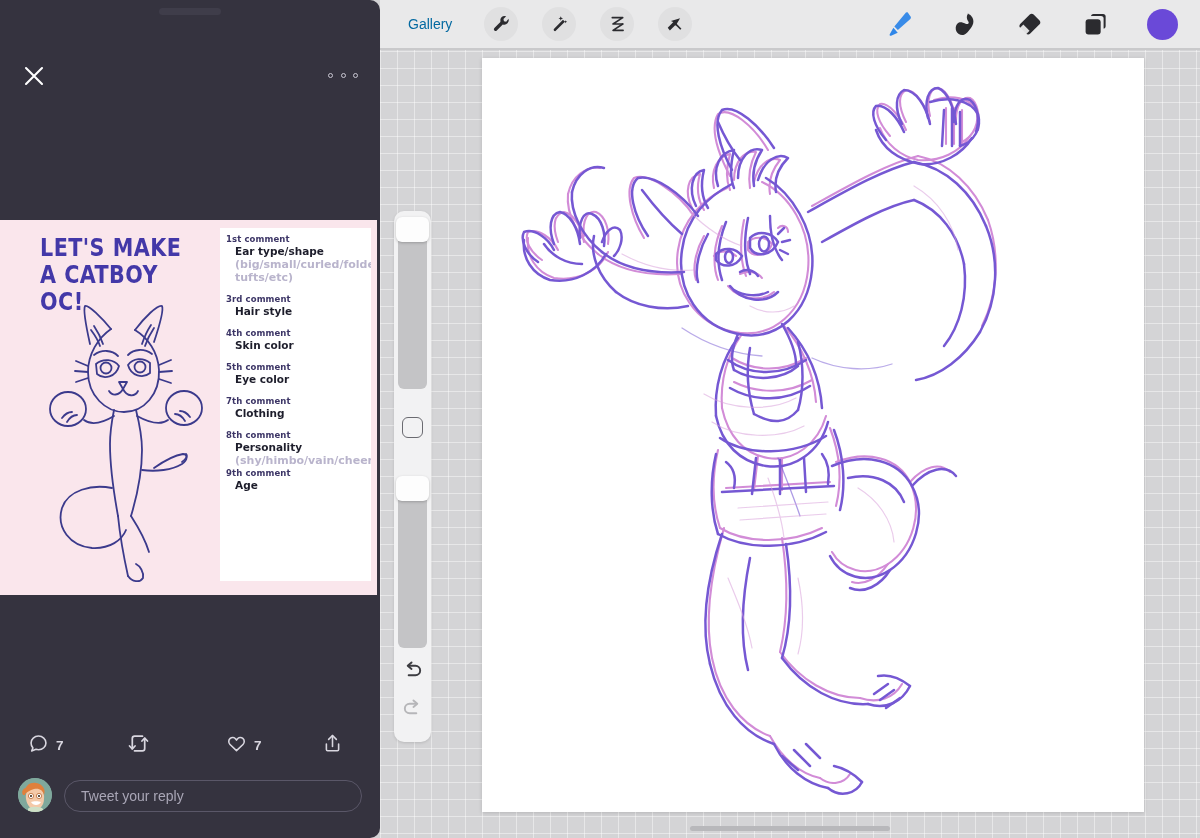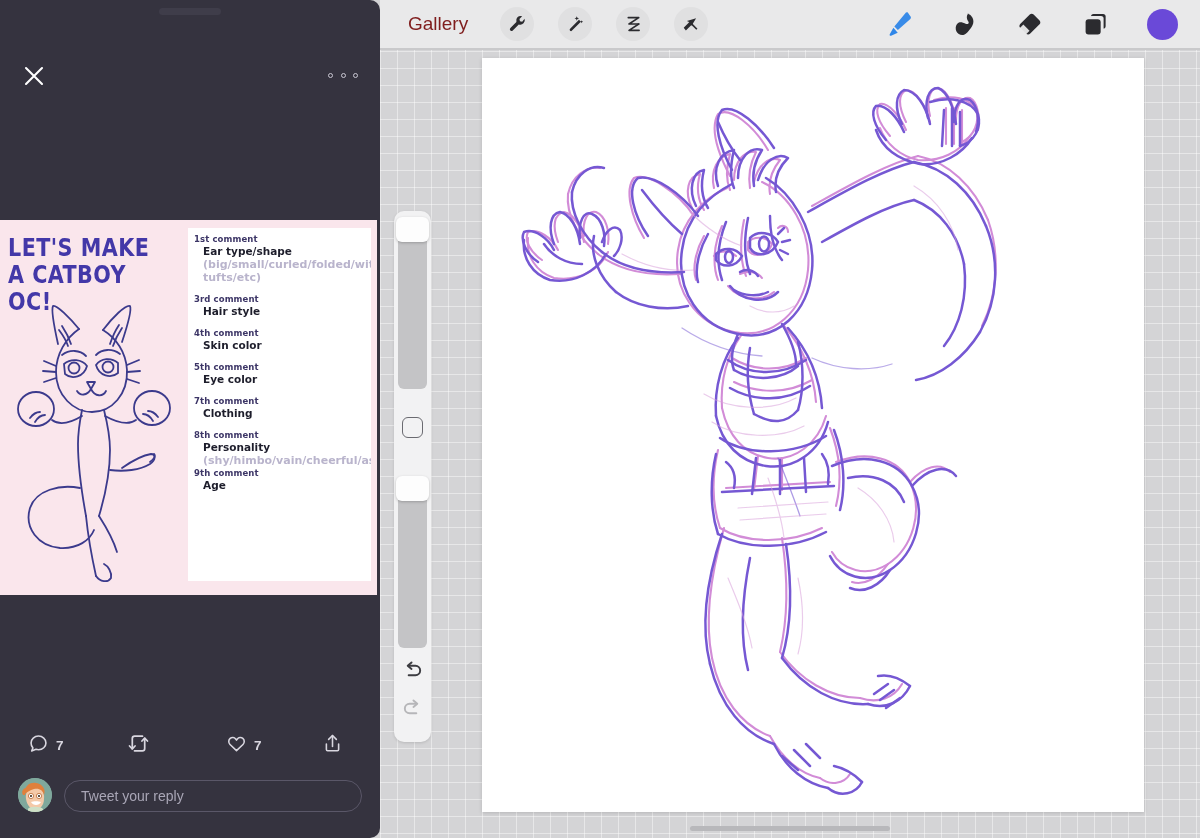--- a/index.html
+++ b/index.html
@@ -36,21 +36,21 @@
     width:5px; height:5px; border-radius:50%;
     border:1.4px solid #c9c7d2; display:block;
   }
 
   
   #tweet-image-card{
     position:absolute; left:0; top:220px; width:377px; height:375px;
     background:#fae6ec; overflow:hidden; display:flex;
   }
   #card-left{
-    width:188px; height:100%; position:relative; flex:0 0 188px;
+    width:188px; height:100%; position:relative; flex:0 0 188px;margin-left:32px;
   }
   #card-title{
     position:absolute; left:8px; top:14px; width:175px;
     font-family:"DejaVu Sans", sans-serif;
     font-weight:bold; font-size:25px; line-height:27px;
     letter-spacing:0.5px; color:#4338a8; text-transform:uppercase;
     font-stretch:condensed;
     transform:scaleX(0.92); transform-origin:left top;
   }
   #cat-sketch{ position:absolute; left:4px; top:78px; width:182px; height:290px; }
@@ -115,21 +115,21 @@
       linear-gradient(to right, rgba(255,255,255,.45) 1px, transparent 1px),
       linear-gradient(to bottom, rgba(255,255,255,.45) 1px, transparent 1px);
     background-size:17px 17px;
     overflow:hidden;
   }
   #pc-toolbar{
     position:absolute; left:0; top:0; width:820px; height:48px;
     background:#e9e9ea; display:flex; align-items:center;
   }
   #gallery-btn{
-    margin-left:28px; font-size:19px; color:#7f1d1d;
+    margin-left:28px; font-size:14px; color:#0369a1;
     font-family:"Liberation Sans", sans-serif; cursor:pointer;
   }
   .tool-circ{
     width:34px; height:34px; border-radius:50%;
     background:#e0e0e1; display:flex; align-items:center; justify-content:center;
     cursor:pointer;
   }
   #left-tools{ display:flex; gap:24px; margin-left:32px; }
   #right-tools{
     margin-left:auto; margin-right:22px;

